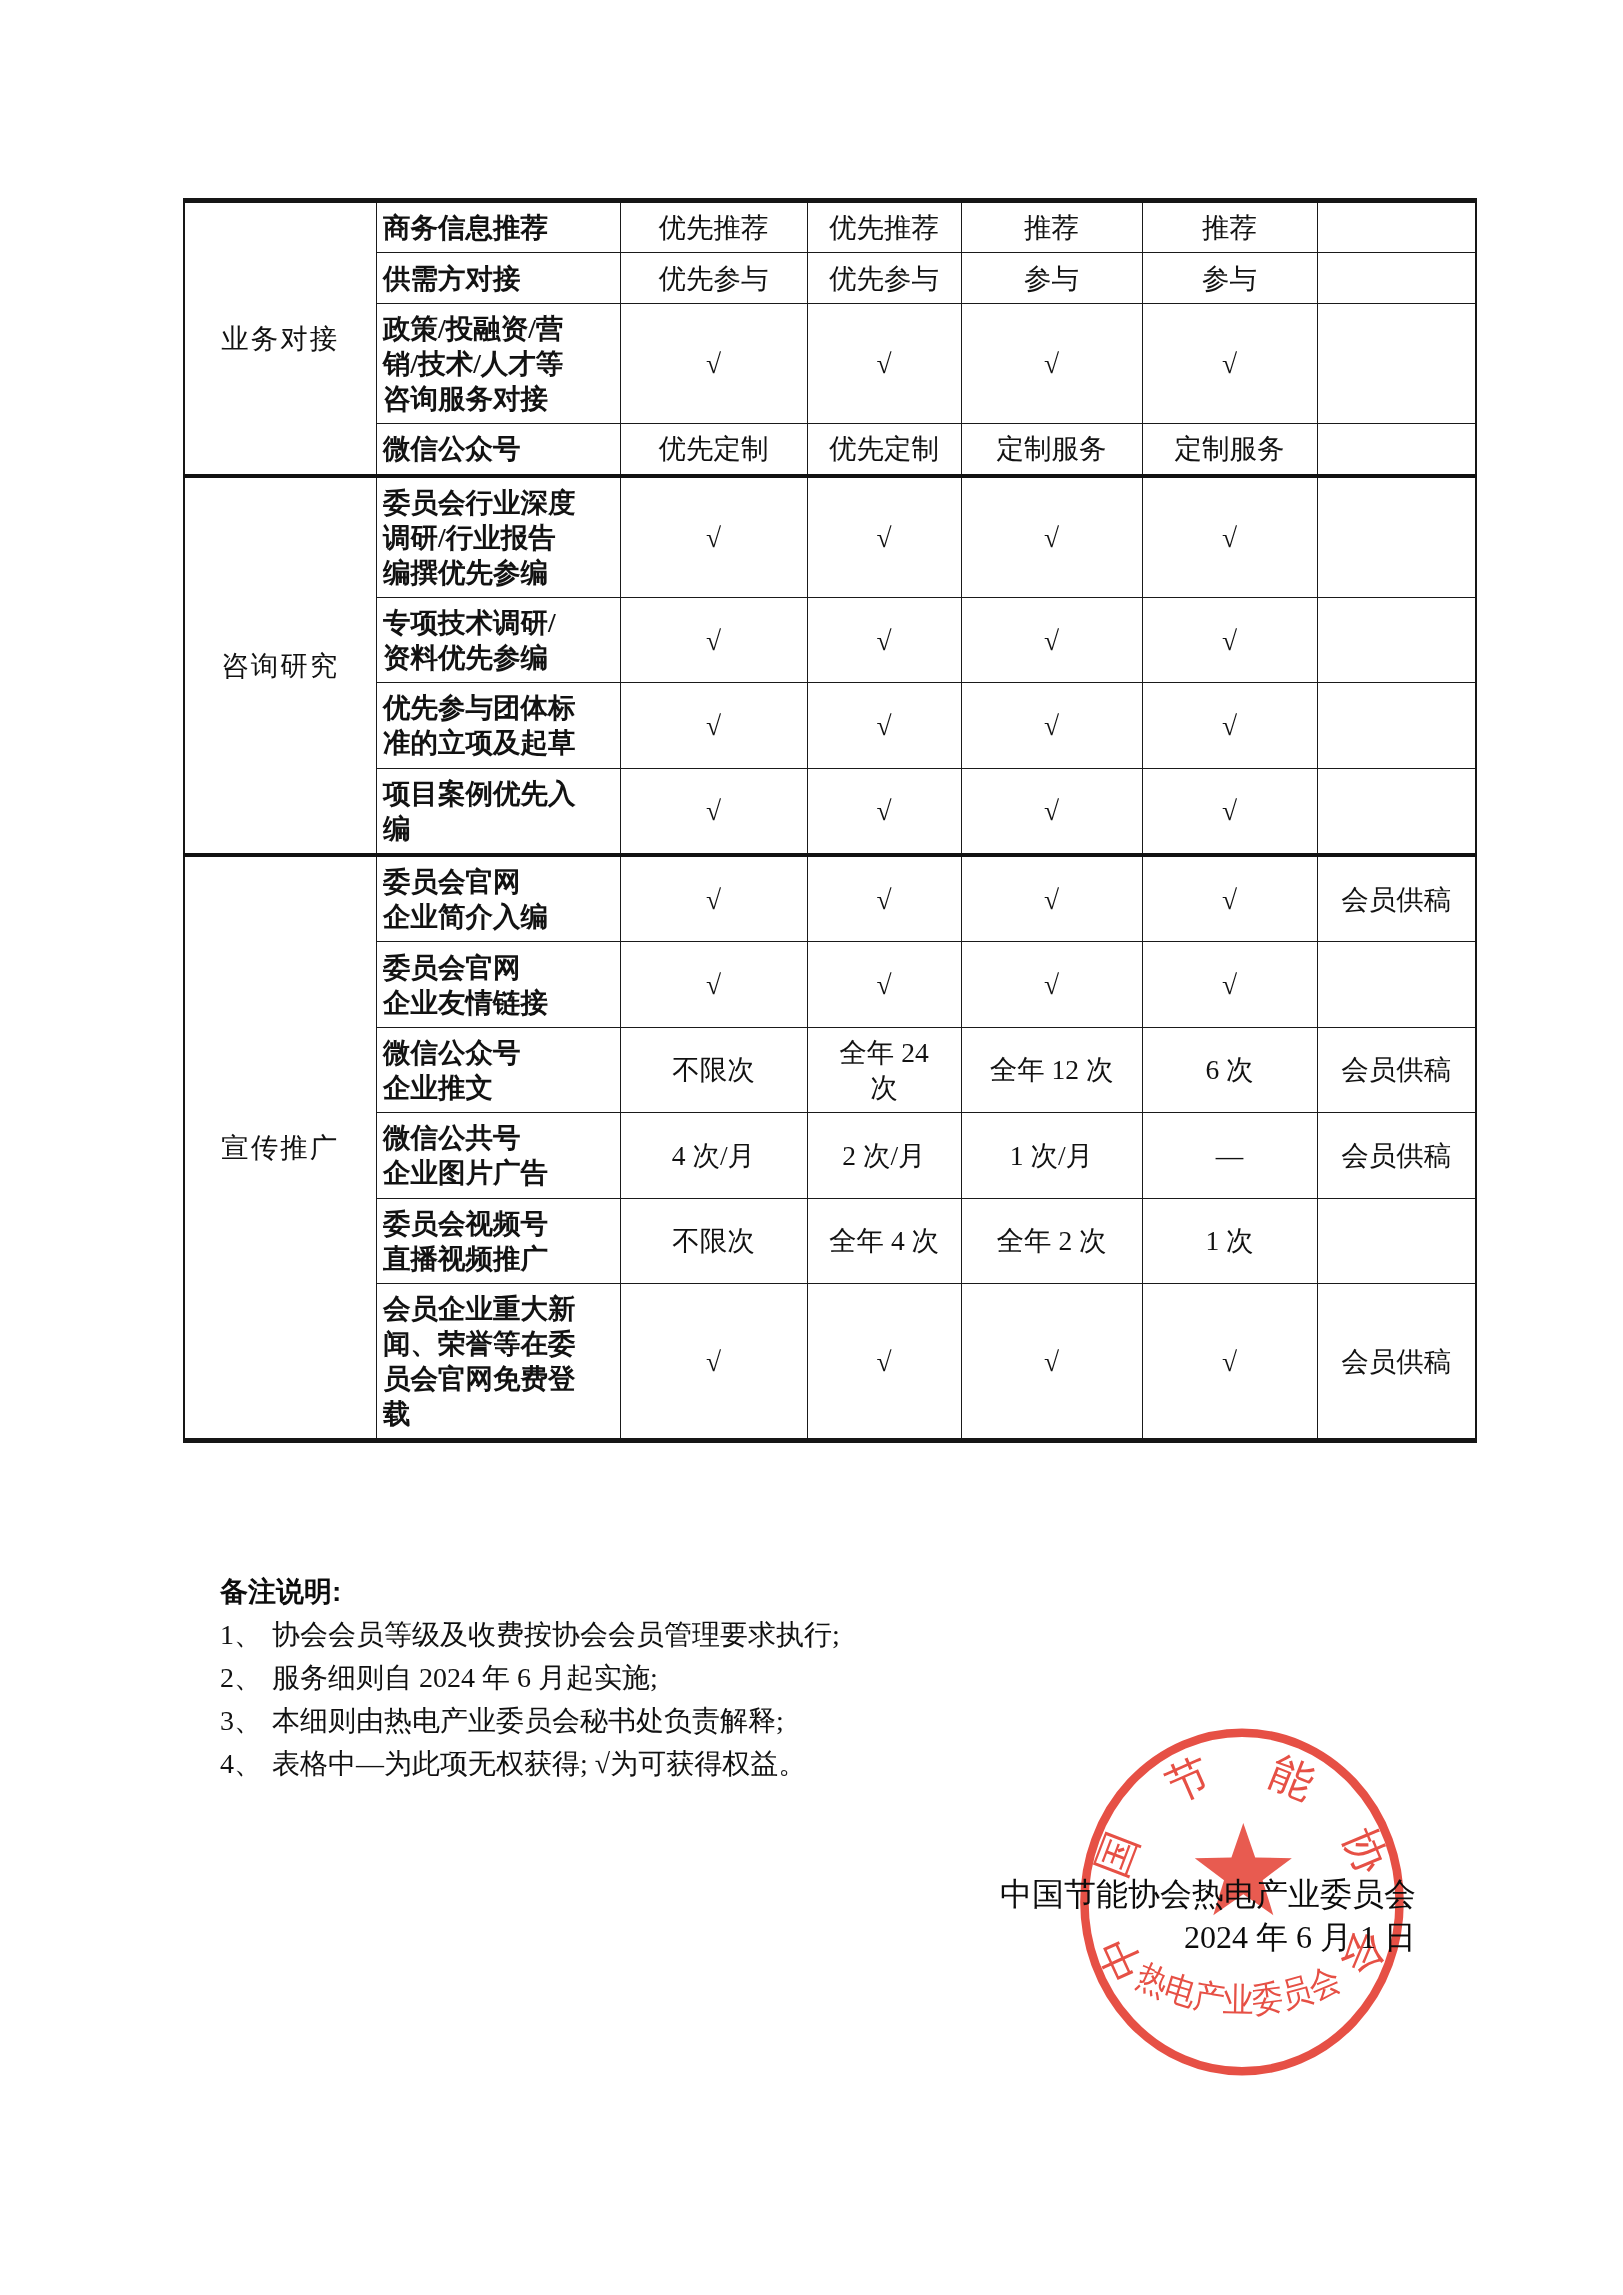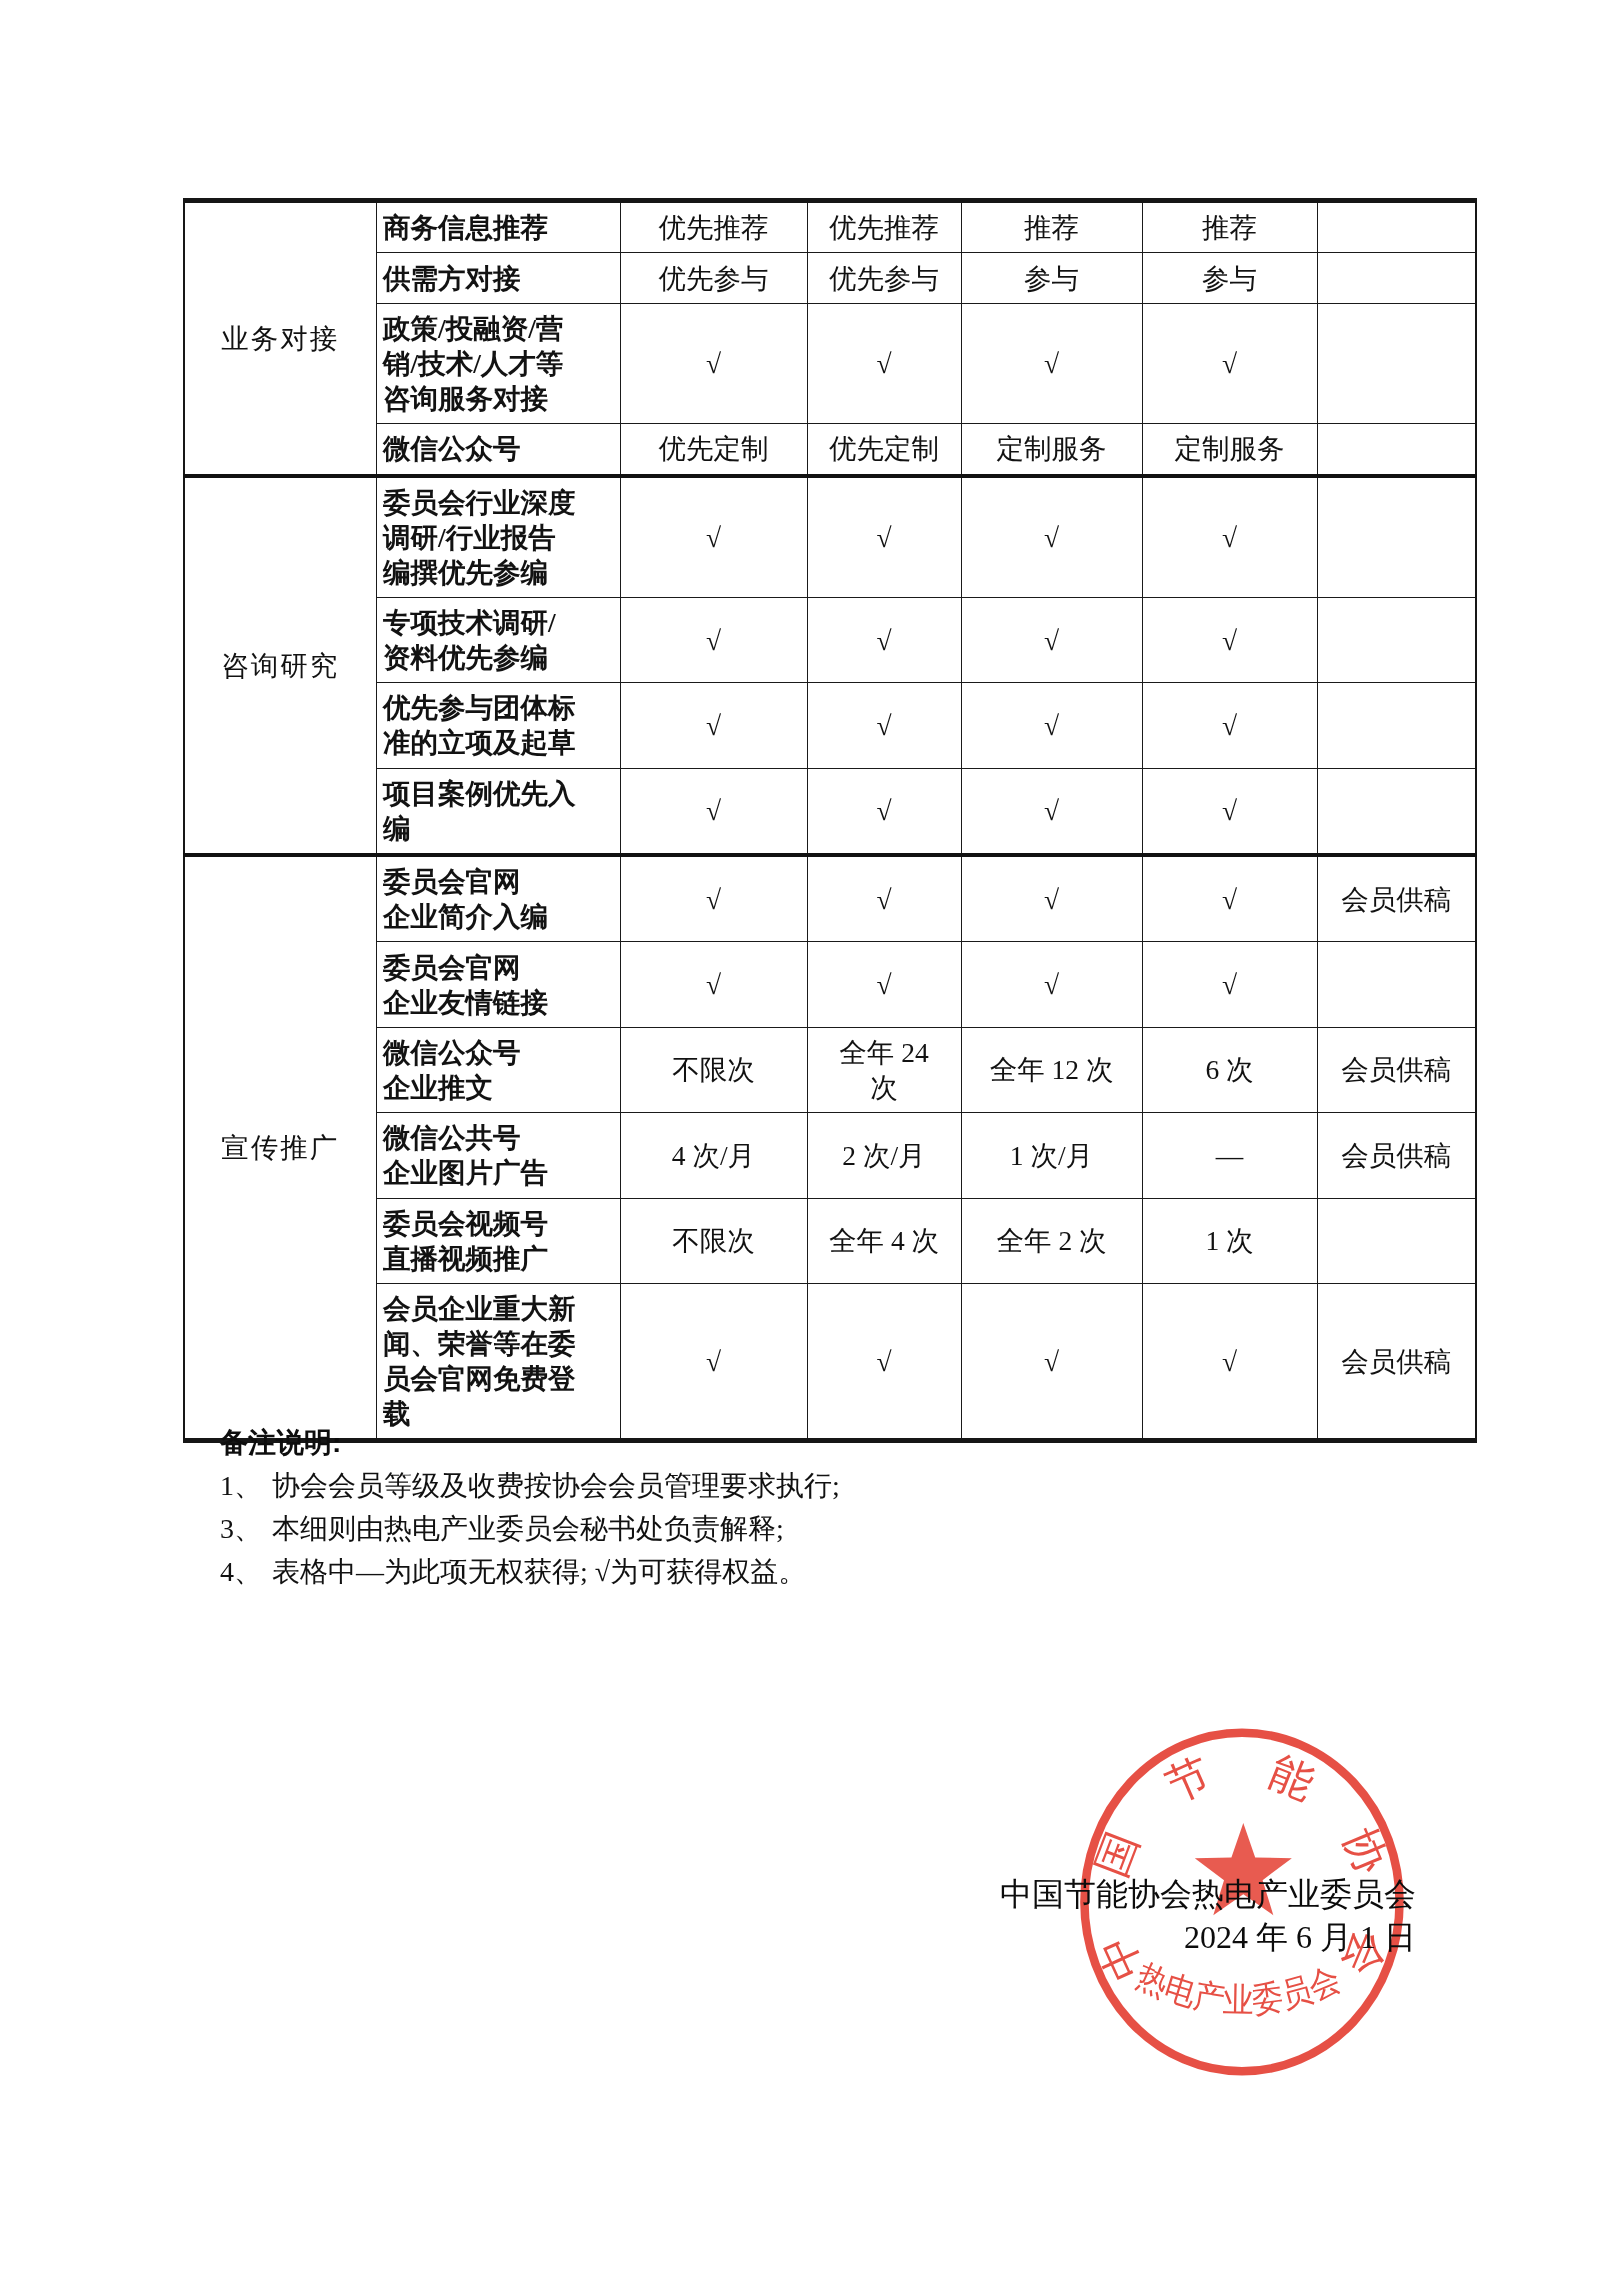--- a/index.html
+++ b/index.html
@@ -48,21 +48,21 @@
   td.val, td.note{
     text-align:center;
     white-space:pre-line;
   }
   tr.gs > td{ border-top:4.6px solid #111; }
 
   
   .notes{
     position:absolute;
     left:220px;
-    top:1421px;
+    top:1570px;
     width:1112px;
     font-size:28px;
     line-height:43px;
     z-index:1;
   }
   .notes-title{
     font-family:"Liberation Sans", sans-serif;
     font-weight:700;
     color:#0d0d0d;
   }
@@ -237,20 +237,21 @@
           <td class="val">√</td>
           <td class="note">会员供稿</td>
         </tr>
       </tbody>
   </table>
 
   <div class="notes">
     <div class="notes-title">备注说明:</div>
     <ol id="notes-list">
         <li><span class="num">1、</span><span>协会会员等级及收费按协会会员管理要求执行;</span></li>
+        <li><span class="num">2、</span><span>服务细则自 2024 年 6 月起实施;</span></li>
         <li><span class="num">3、</span><span>本细则由热电产业委员会秘书处负责解释;</span></li>
         <li><span class="num">4、</span><span>表格中—为此项无权获得; √为可获得权益。</span></li>
       </ol>
   </div>
 
   <div class="stamp">
     <svg viewBox="0 0 520 590" width="340" height="386">
       <defs>
         <path id="arcTop" d="M 110.9 399.4 A 182 182 0 1 1 409.1 399.4" fill="none"></path>
         <path id="arcBot" d="M 95 420 Q 260 505 425 420" fill="none"></path>

